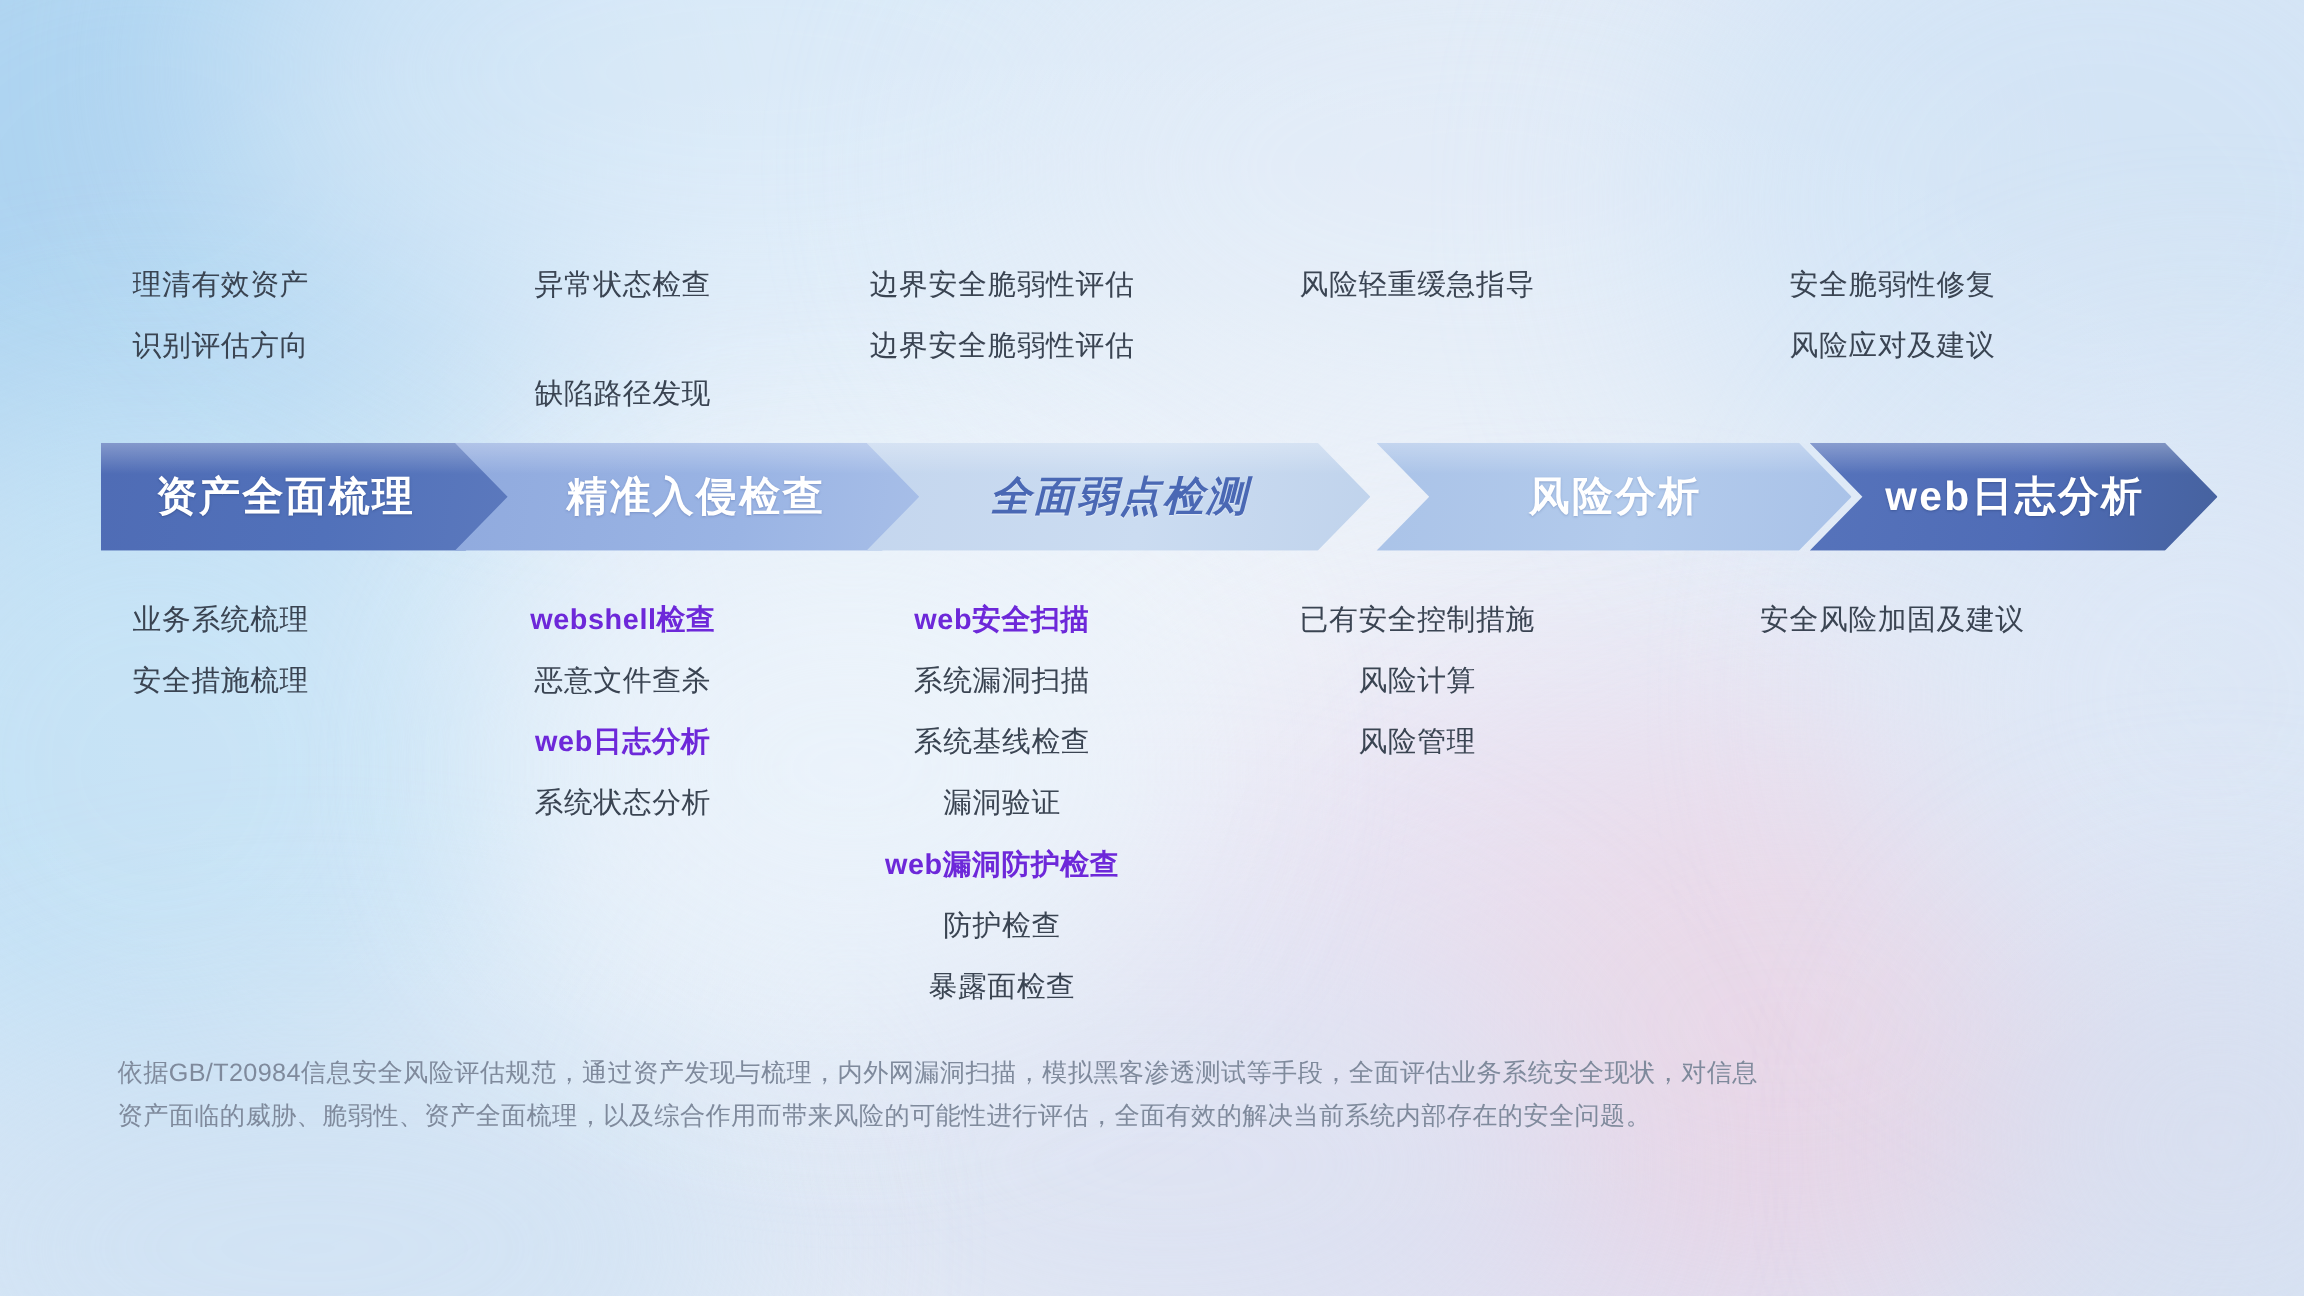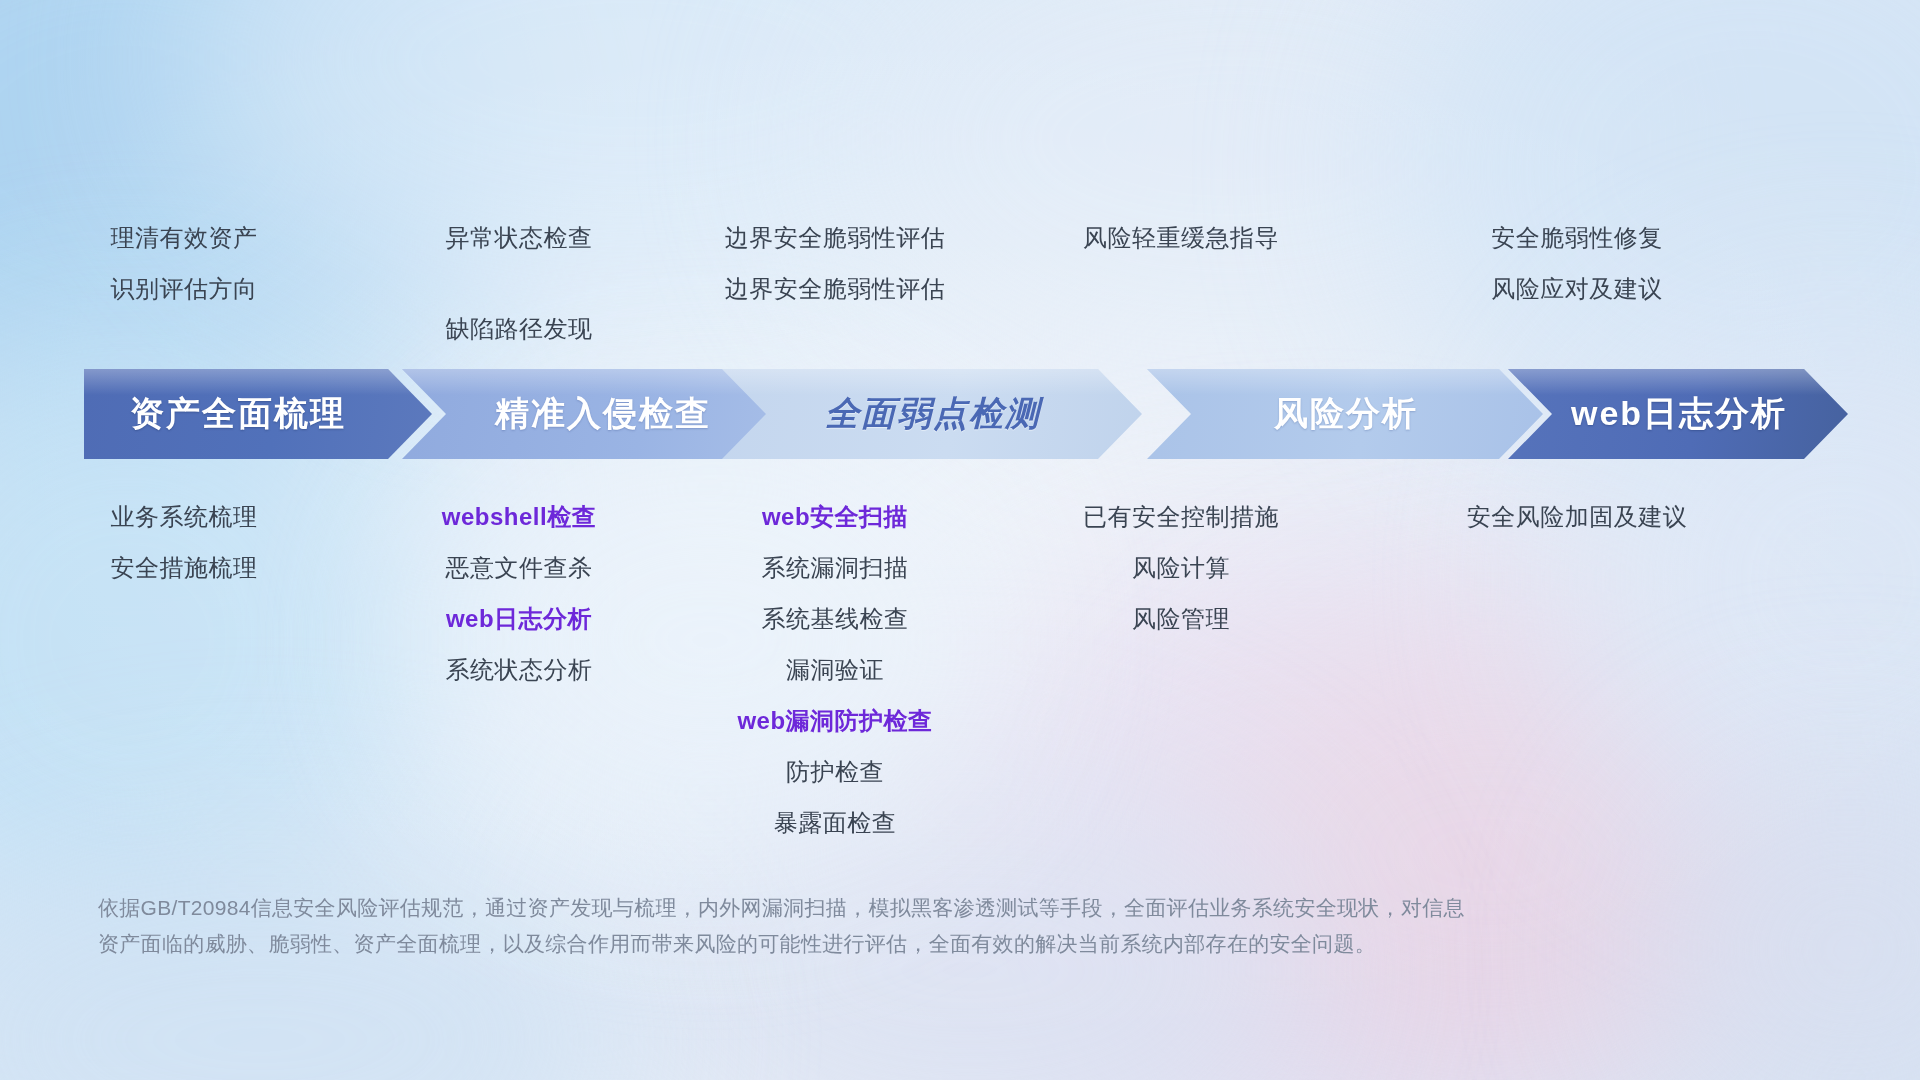--- a/index.html
+++ b/index.html
@@ -65,21 +65,21 @@
     font-size:34px;font-weight:700;letter-spacing:2px;
     box-sizing:border-box;
   }
   .arrow .lbl{position:relative;z-index:3;}
   .a1{left:0;width:348px;
       background:linear-gradient(100deg,#4f6cb5 0%,#5171ba 55%,#5c79bd 100%);
       color:#ffffff;
       clip-path:polygon(0 0,304px 0,348px 45px,304px 90px,0 90px);
       text-shadow:0 1px 2px rgba(25,45,95,.35);
       padding-right:40px;}
-  .a2{left:318px;width:400px;
+  .a2{left:295px;width:400px;
       background:linear-gradient(100deg,#90aade 0%,#9ab4e4 60%,#a8bfe8 100%);
       color:#ffffff;
       clip-path:polygon(0 0,356px 0,400px 45px,356px 90px,0 90px,44px 45px);
       text-shadow:0 1px 2px rgba(45,70,130,.28);
       padding-right:42px;padding-left:44px;text-align:center;}
   .a3{left:638px;width:420px;
       background:linear-gradient(100deg,#c4d6ee 0%,#cbdcf1 55%,#c0d3ec 100%);
       color:#4a68b4;
       clip-path:polygon(0 0,376px 0,420px 45px,376px 90px,0 90px,44px 45px);
       text-shadow:0 1px 1px rgba(255,255,255,.5);
@@ -96,21 +96,21 @@
       clip-path:polygon(0 0,296px 0,340px 45px,296px 90px,0 90px,44px 45px);
       text-shadow:0 1px 2px rgba(25,45,95,.35);
       padding-right:42px;padding-left:44px;}
   .gloss{position:absolute;left:0;top:0;right:0;height:26px;z-index:2;
     background:linear-gradient(180deg,rgba(255,255,255,.30),rgba(255,255,255,0));
     pointer-events:none;}
 
   
   .footer{
     position:absolute;left:98px;top:877px;width:1530px;
-    font-size:21px;line-height:36px;color:#7f8a9c;letter-spacing:.3px;margin-top:13px;
+    font-size:21px;line-height:36px;color:#7f8a9c;letter-spacing:.3px;
   }
   .footer .l2{display:block;}
 </style>
 </head>
 <body>
 
 <div class="bg">
   <div class="bg-base"></div>
   <div class="blob b1"></div>
   <div class="blob b2"></div>

